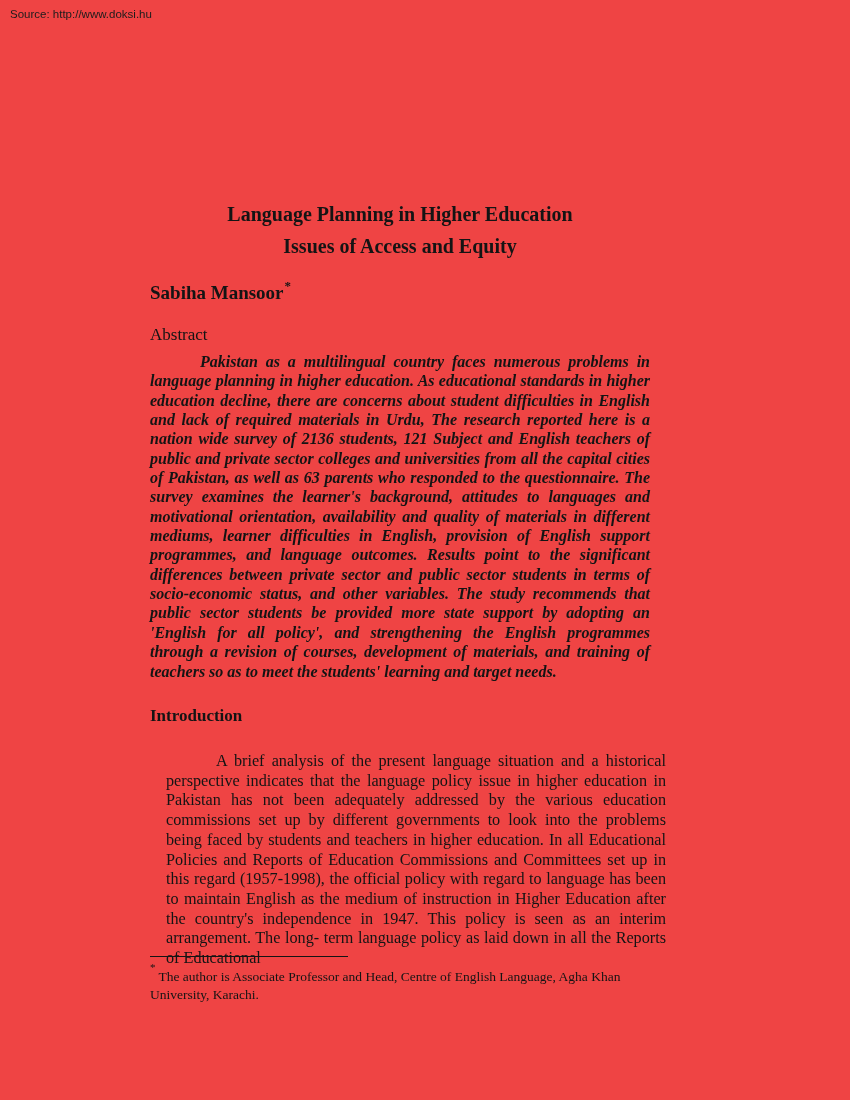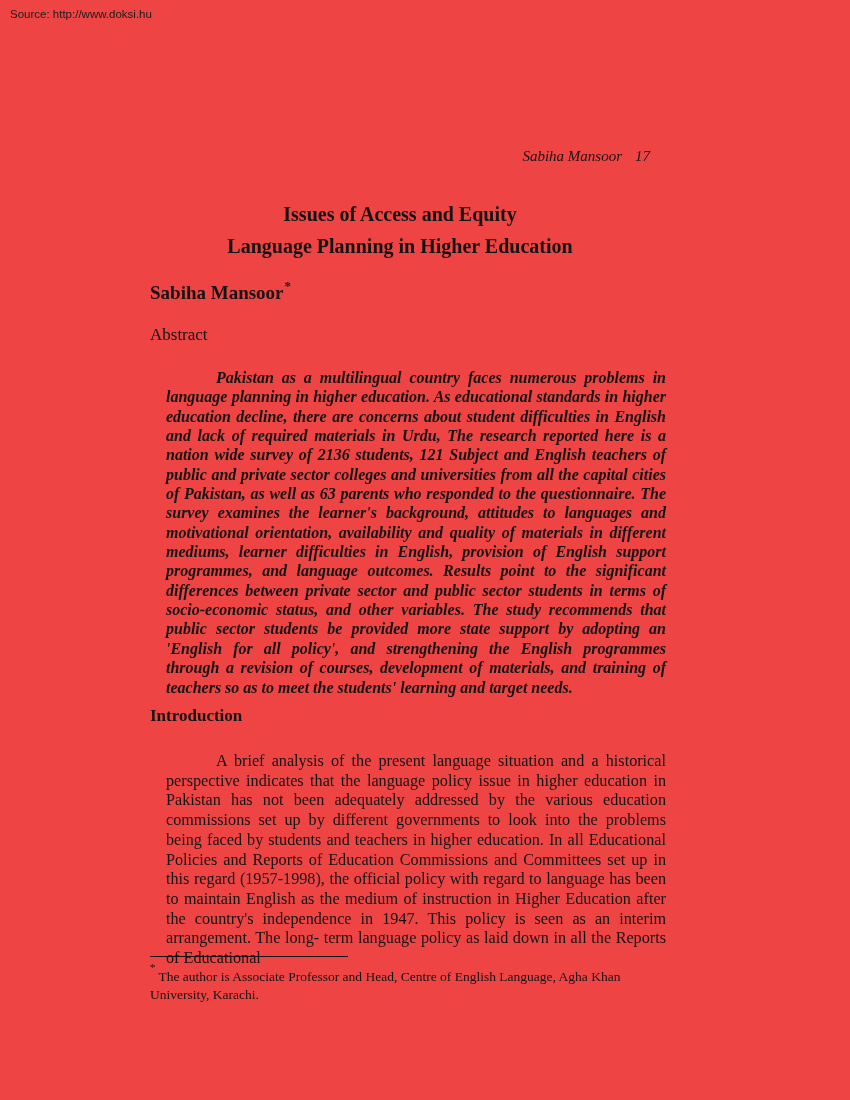--- a/index.html
+++ b/index.html
@@ -65,21 +65,21 @@
     left: 150px;
     top: 325px;
     font-weight: normal;
     font-size: 17px;
   }
   .abstract-text {
     position: absolute;
     left: 150px;
     top: 352px;
     width: 500px;
-    margin: 16px;
+    margin: 0;
     font-weight: bold;
     font-style: italic;
     font-size: 16px;
     line-height: 19.35px;
     text-align: justify;
     text-indent: 50px;
   }
   .intro-heading {
     position: absolute;
     left: 150px;
@@ -120,27 +120,24 @@
     margin-right: 3px;
   }
 </style>
 </head>
 <body>
 
 <div class="page">
 
   <div class="source-note">Source: http://www.doksi.hu</div>
 
-  <div class="running-header">
-    <span class="rh-author">Sabiha Mansoor</span><span class="rh-page">17</span>
-  </div>
 
   <div class="title-block">
+    <div class="title-line">Language Planning in Higher Education</div>
     <div class="title-line">Issues of Access and Equity</div>
-    <div class="title-line">Language Planning in Higher Education</div>
   </div>
 
   <div class="author-line">
     <span>Sabiha Mansoor</span><sup class="author-mark">*</sup>
   </div>
 
   <div class="abstract-heading">Abstract</div>
 
   <p class="abstract-text">Pakistan as a multilingual country faces numerous problems in language planning in higher education. As educational standards in higher education decline, there are concerns about student difficulties in English and lack of required materials in Urdu, The research reported here is a nation wide survey of 2136 students, 121 Subject and English teachers of public and private sector colleges and universities from all the capital cities of Pakistan, as well as 63 parents who responded to the questionnaire. The survey examines the learner's background, attitudes to languages and motivational orientation, availability and quality of materials in different mediums, learner difficulties in English, provision of English support programmes, and language outcomes. Results point to the significant differences between private sector and public sector students in terms of socio-economic status, and other variables. The study recommends that public sector students be provided more state support by adopting an 'English for all policy', and strengthening the English programmes through a revision of courses, development of materials, and training of teachers so as to meet the students' learning and target needs.</p>
 

